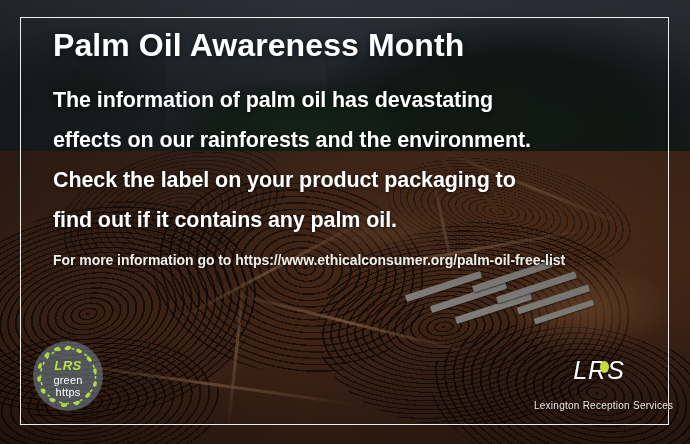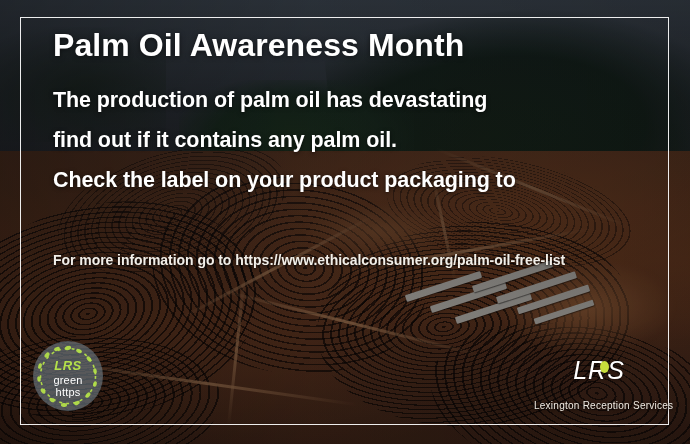--- a/index.html
+++ b/index.html
@@ -277,23 +277,24 @@
     <div class="scrim-left"></div>
   </div>
 
   <div class="frame"></div>
 
   <div class="content">
 
     <div class="headline">Palm Oil Awareness Month</div>
 
     <div class="body-lines">
-      <div class="body-line">The production of palm oil has devastating</div>
+      <div class="body-line">The information of palm oil has devastating</div>
+      <div class="body-line">effects on our rainforests and the environment.</div>
+      <div class="body-line">Check the label on your product packaging to</div>
       <div class="body-line">find out if it contains any palm oil.</div>
-      <div class="body-line">Check the label on your product packaging to</div>
     </div>
 
     <div class="url-line">For more information go to https://www.ethicalconsumer.org/palm-oil-free-list</div>
   </div>
 
   <div class="greenforce">
     <svg class="gf-vine" viewBox="0 0 70 70">
       <circle cx="35" cy="35" r="27.5" fill="none" stroke="#b4e04a" stroke-width="1.6" stroke-dasharray="3 4" opacity=".95"></circle>
       <g fill="#b4e04a" opacity=".95">
         <ellipse cx="35" cy="7" rx="3.2" ry="2" transform="rotate(-20 35 7)"></ellipse>

